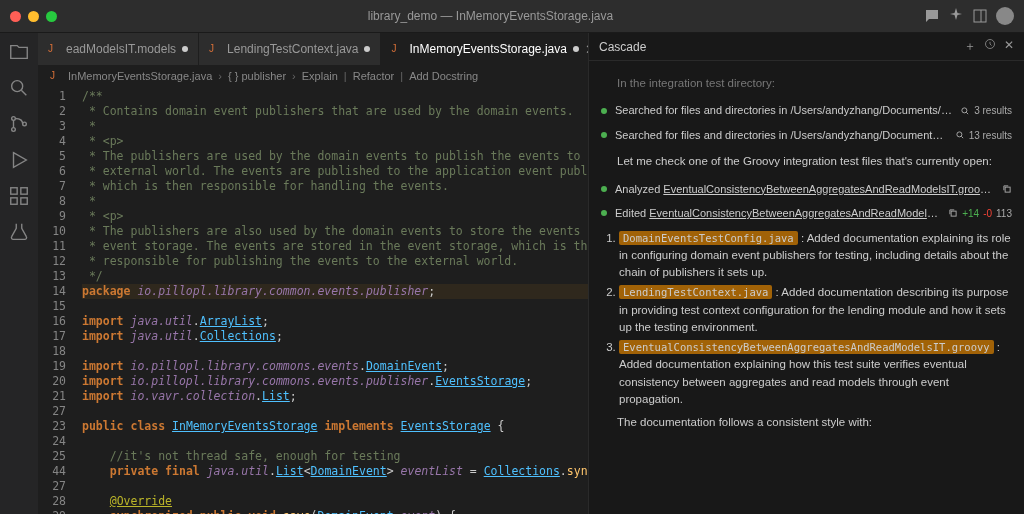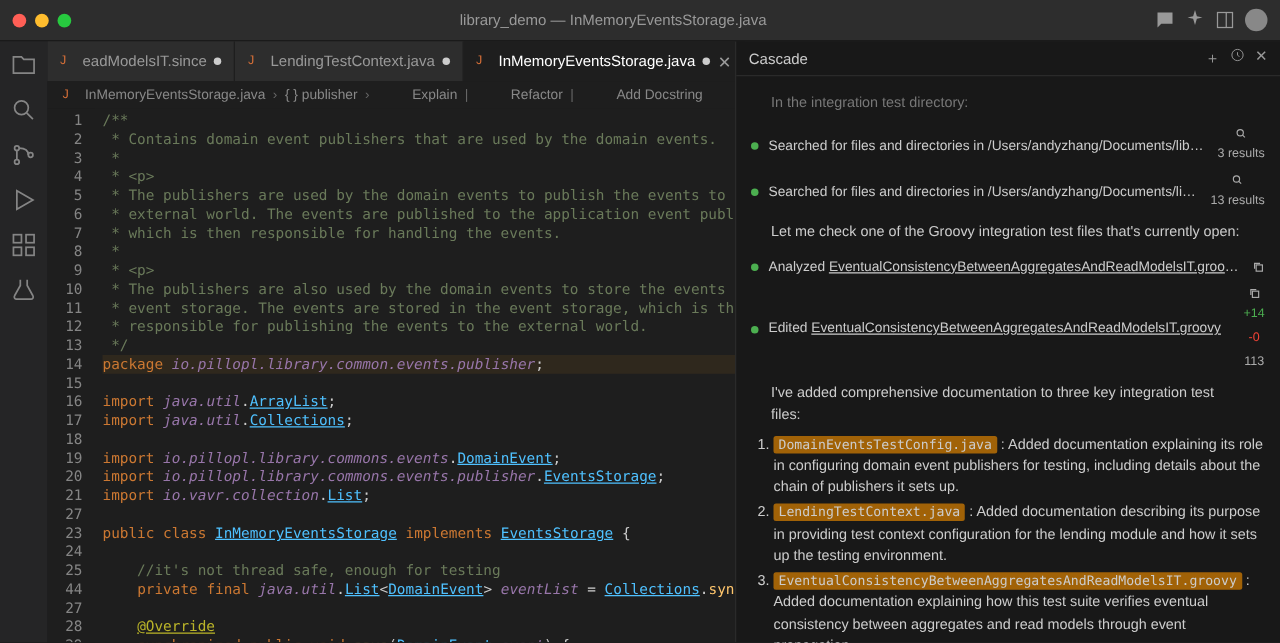--- a/index.html
+++ b/index.html
@@ -91,21 +91,21 @@
   height: 22px;
   display: flex;
   align-items: center;
   padding: 0 12px;
   gap: 6px;
   color: #888;
   font-size: 11px;
   background: #1e1e1e;
 }
 .bc-sep { color: #666; }
-.bc-action { color: #888; margin-left: 28px; }
+.bc-action { color: #888; }
 
 .code-area {
   flex: 1;
   display: flex;
   font-family: 'Menlo', 'Consolas', monospace;
   font-size: 11.5px;
   overflow: hidden;
   line-height: 15px;
   position: relative;
 }
@@ -119,21 +119,21 @@
 }
 .gutter .ln { height: 15px; }
 .code-body {
   flex: 1;
   padding: 2px 0 2px 6px;
   white-space: pre;
   overflow: hidden;
 }
 .code-body .line { height: 15px; }
 .cm { color: #6a7a5a; }
-.kw { color: #cc7832; }
+.kw { color: #cc7832; font-weight: bold; }
 .cls { color: #4fc1ff; text-decoration: underline; }
 .an { color: #bbb529; text-decoration: underline; }
 .it { font-style: italic; color: #9876aa; margin-top: 16px; }
 .fn { color: #ffc66d; }
 
 .highlight-line { background: rgba(80,60,30,0.35); }
 
 .right-panel {
   width: 436px;
   background: #181818;
@@ -163,21 +163,21 @@
 .rp-para { margin: 6px 16px; }
 .tool-row {
   display: flex;
   align-items: center;
   gap: 8px;
   padding: 4px 0;
 }
 .tool-dot { width: 6px; height: 6px; border-radius: 50%; background: #4caf50; flex-shrink: 0; }
 .tool-text { flex: 1; overflow: hidden; text-overflow: ellipsis; white-space: nowrap; font-size: 11px; color: #ccc; }
 .tool-text .u { text-decoration: underline; }
-.tool-meta { display: flex; gap: 4px; align-items: center; font-size: 10px; color: #aaa; flex-shrink: 0; flex-direction: column; }
+.tool-meta { display: flex; gap: 4px; align-items: center; font-size: 10px; color: #aaa; flex-shrink: 0; }
 .search-icon-sm { width: 10px; height: 10px; }
 .diff-add { color: #4caf50; }
 .diff-del { color: #f44336; }
 .ol { padding-left: 18px; margin: 4px 0; }
 .ol li { margin: 3px 0; }
 .code-chip { background: #a16207; padding: 1px 4px; border-radius: 2px; font-family: monospace; font-size: 10.5px; }
 </style>
 </head>
 <body>
 
@@ -229,21 +229,21 @@
       </svg>
     <svg class="activity-item" viewBox="0 0 24 24" fill="none" stroke="currentColor" stroke-width="1.5">
         <path d="M9 3v5l-5 9a2 2 0 002 3h12a2 2 0 002-3l-5-9V3"></path>
       </svg>
   </div>
 
   <div class="editor-panel">
     <div class="tabs">
       <div class="tab">
         <span class="tab-icon">J</span>
-        <span>eadModelsIT.since</span>
+        <span>eadModelsIT.models</span>
         <span class="tab-dot"></span>
       </div>
       <div class="tab">
         <span class="tab-icon">J</span>
         <span>LendingTestContext.java</span>
         <span class="tab-dot"></span>
       </div>
       <div class="tab active">
         <span class="tab-icon">J</span>
         <span>InMemoryEventsStorage.java</span>
@@ -374,21 +374,20 @@
           <div class="tool-meta">
             <svg class="search-icon-sm" viewBox="0 0 16 16" fill="none" stroke="currentColor" stroke-width="1.5">
               <rect x="5" y="5" width="8" height="8"></rect>
               <path d="M3 10V3h7"></path>
             </svg>
             <span class="diff-add">+14</span>
             <span class="diff-del">-0</span>
             <span>113</span>
           </div>
         </div>
-        <div class="rp-para">I've added comprehensive documentation to three key integration test files:</div>
         <ol class="ol">
           <li><span class="code-chip">DomainEventsTestConfig.java</span> : Added documentation explaining its role in configuring domain event publishers for testing, including details about the chain of publishers it sets up.</li>
           <li><span class="code-chip">LendingTestContext.java</span> : Added documentation describing its purpose in providing test context configuration for the lending module and how it sets up the testing environment.</li>
           <li><span class="code-chip">EventualConsistencyBetweenAggregatesAndReadModelsIT.groovy</span> : Added documentation explaining how this test suite verifies eventual consistency between aggregates and read models through event propagation.</li>
         </ol>
         <div class="rp-para">The documentation follows a consistent style with:</div>
       </div>
   </div>
 </div>
 

